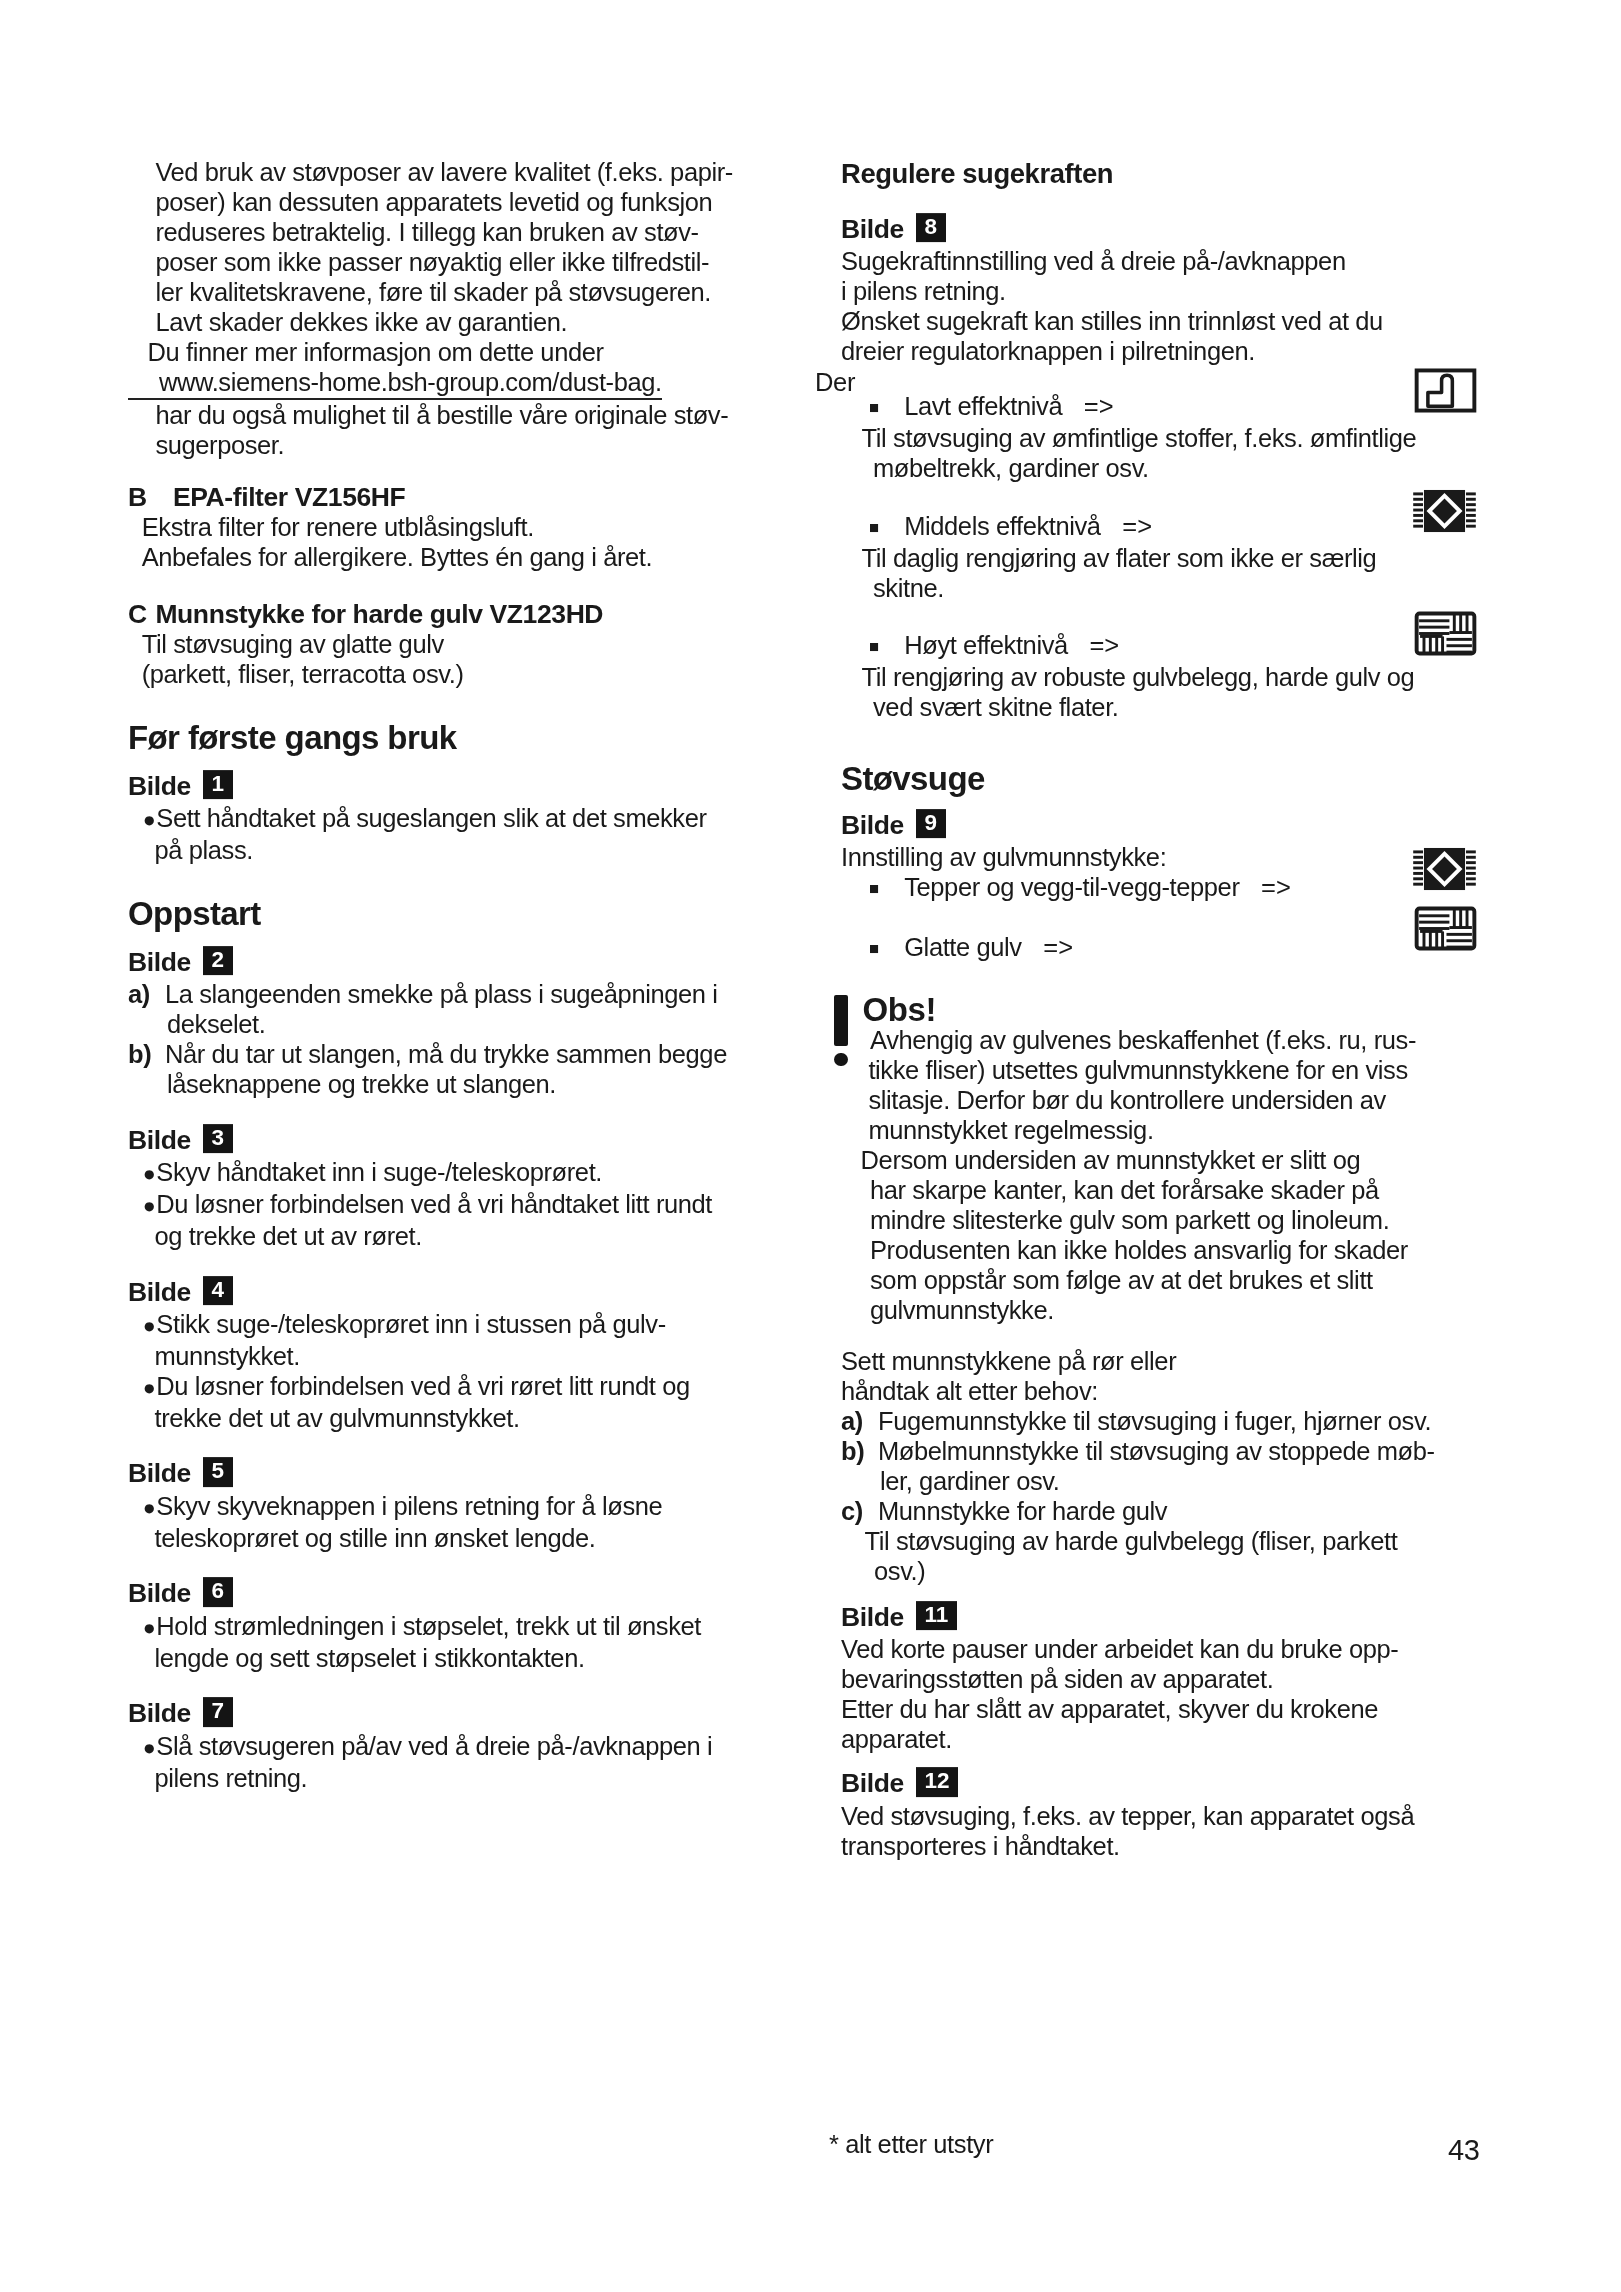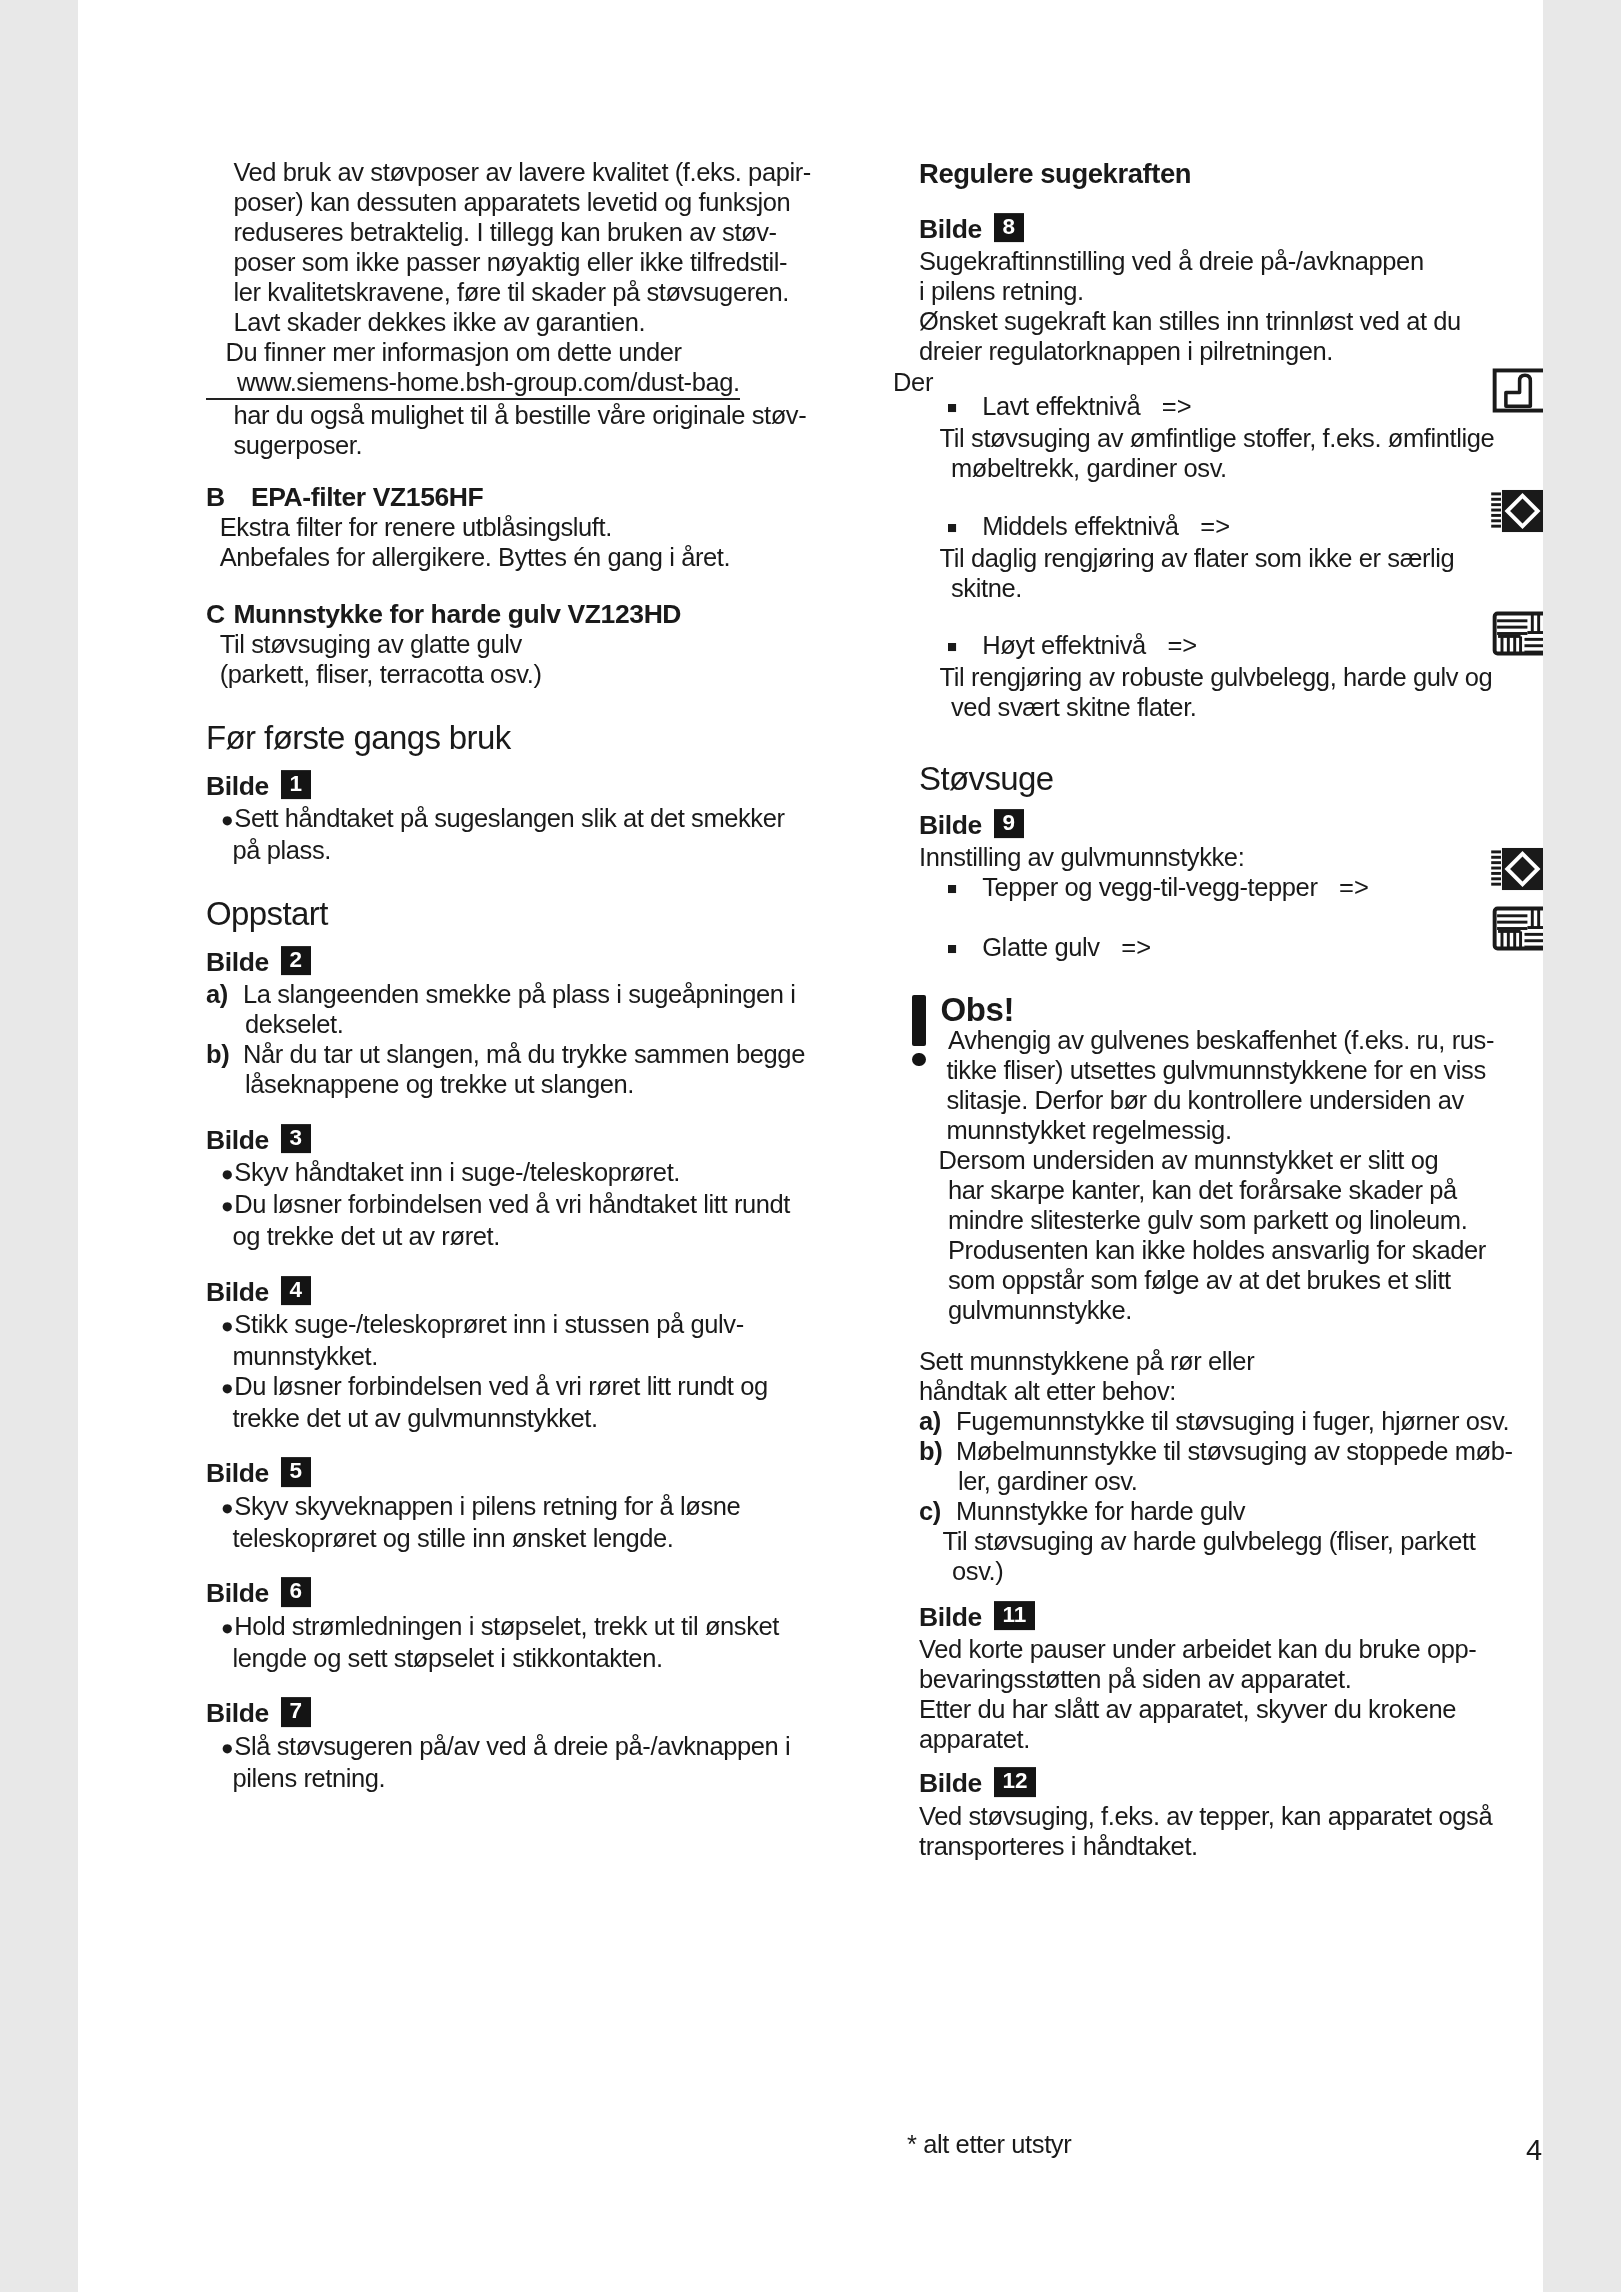--- a/index.html
+++ b/index.html
@@ -1,35 +1,35 @@
 <!DOCTYPE html>
 <html><head>
 <meta charset="utf-8">
 <style>
   html,body { margin:0; padding:0; background:#e8e8e8; }
   .page {
-    position:relative; width:1465px; height:2293px; margin:0 auto;
+    position:relative; width:1621px; height:2293px; margin:0 auto;
     background:#ffffff; color:#1a1a1a;
     font-family:"Liberation Sans","DejaVu Sans",sans-serif;
     font-size:25.5px; line-height:30px; letter-spacing:-0.4px;
     overflow:hidden;
   }
   .col { position:absolute; top:157px; }
   .col-left  { left:128px; width:735px; }
   .col-right { left:841px; width:678px; }
 
   .line { white-space:nowrap; }
   .pl14 { padding-left:13.7px; }
   .pl20 { padding-left:19.6px; }
   .pl24 { padding-left:23.5px; }
   .pl28 { padding-left:27.4px; }
   .pl30 { padding-left:29px; }
   .pl34 { padding-left:33px; }
 
-  .h-xl { font-size:33px; font-weight:400; line-height:39px; letter-spacing:-0.6px; }
+  .h-xl { font-size:33px; font-weight:700; line-height:39px; letter-spacing:-0.6px; }
   .h-md { font-size:27.4px; font-weight:700; line-height:33px; letter-spacing:-0.4px; }
 
   .gap22 { margin-top:21.6px; } .gap26 { margin-top:25.5px; } .gap28 { margin-top:27.4px; }
   .gap30 { margin-top:29px; } .gap14 { margin-top:13.7px; } .gap38 { margin-top:37px; }
   .gap12 { margin-top:11.8px; } .gap16 { margin-top:15.7px; } .gap24 { margin-top:23.5px; }
   .gap32 { margin-top:31px; }
 
   .fig-label { font-weight:700; font-size:26.5px; line-height:31px; white-space:nowrap; }
   .badge {
     display:inline-block; background:#141414; color:#fff; font-weight:700;

